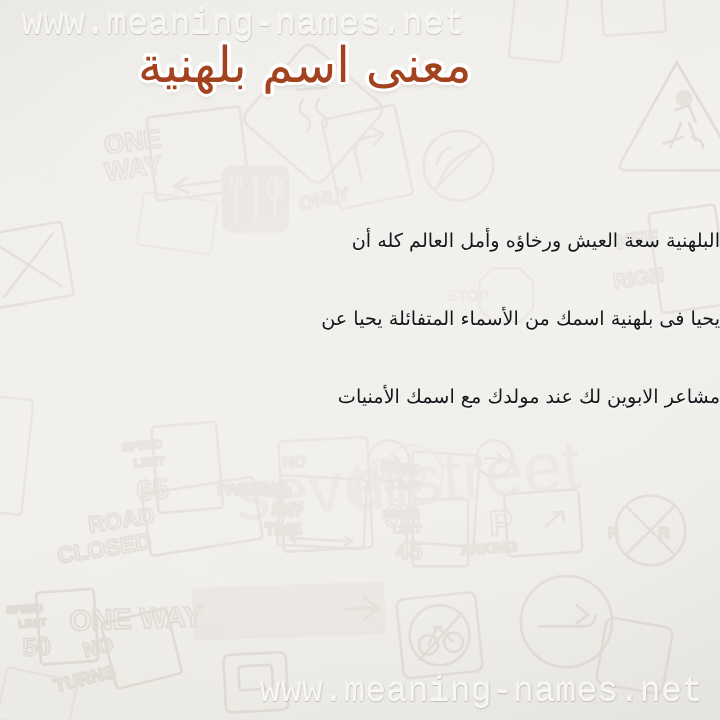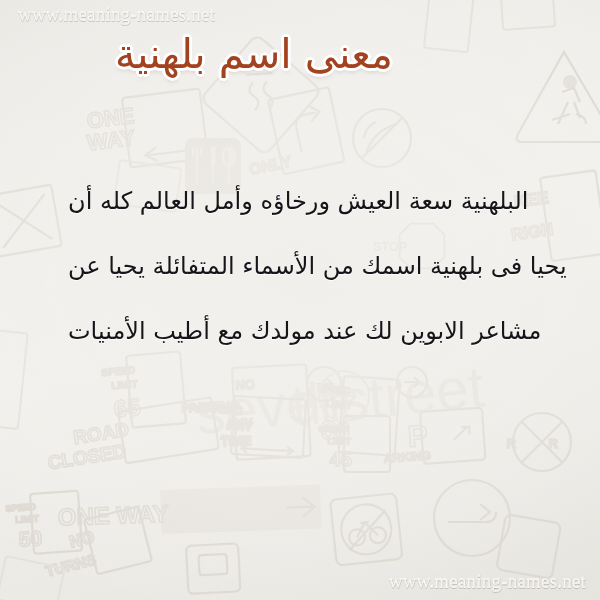--- a/index.html
+++ b/index.html
@@ -75,22 +75,22 @@
     inset: 0;
     pointer-events: none;
     background:
       radial-gradient(ellipse 85% 62% at 50% 45%, rgba(240,238,234,0.88) 0%, rgba(240,238,234,0.55) 45%, rgba(240,238,234,0.10) 78%, rgba(240,238,234,0) 100%);
   }
 
   
   .watermark {
     position: absolute;
     white-space: nowrap;
-    font-family: Liberation Serif, serif;
-    font-size: 19px;
+    font-family: Liberation Mono, monospace;
+    font-size: 29px;
     letter-spacing: 0.2px;
     color: #f7f6f4;
     text-shadow:
        0 1px 0 rgba(150,146,140,0.45),
        0 -1px 0 rgba(255,255,255,0.6),
        1px 0 1px rgba(155,151,145,0.30);
     direction: ltr;
     user-select: none;
   }
   .watermark-top {
@@ -134,24 +134,24 @@
   
   .meaning-block {
     position: absolute;
     top: 186px;
     left: 0;
     width: 600px;
     direction: rtl;
   }
   .meaning-line {
     width: 532px;
-    text-align: left;
+    text-align: right;
     direction: rtl;
     font-family: "DejaVu Sans", "Liberation Sans", sans-serif;
-    font-size: 24px;
+    font-size: 16px;
     line-height: 30px;
     color: #16161a;
     margin-bottom: 35px;
     white-space: nowrap;
     text-shadow: 0 1px 1px rgba(255,255,255,0.85);
   }
   .meaning-line:last-child {
     margin-bottom: 0;
   }
 </style>
@@ -361,18 +361,18 @@
 
   <div class="bg-haze"></div>
 
   <div class="watermark watermark-top">www.meaning-names.net</div>
 
   <h1 class="title">معنى اسم بلهنية</h1>
 
   <div class="meaning-block">
     <div class="meaning-line">البلهنية سعة العيش ورخاؤه وأمل العالم كله أن</div>
     <div class="meaning-line">يحيا فى بلهنية اسمك من الأسماء المتفائلة يحيا عن</div>
-    <div class="meaning-line">مشاعر الابوين لك عند مولدك مع أطيب الأمنيات</div>
+    <div class="meaning-line">مشاعر الابوين لك عند مولدك مع اسمك الأمنيات</div>
   </div>
 
   <div class="watermark watermark-bottom">www.meaning-names.net</div>
 
 </div>
 
 </body></html>

